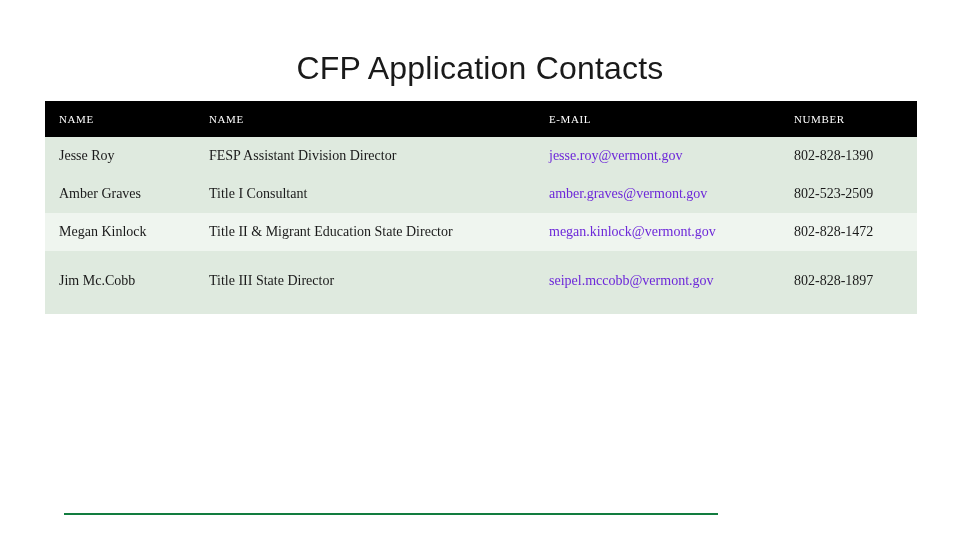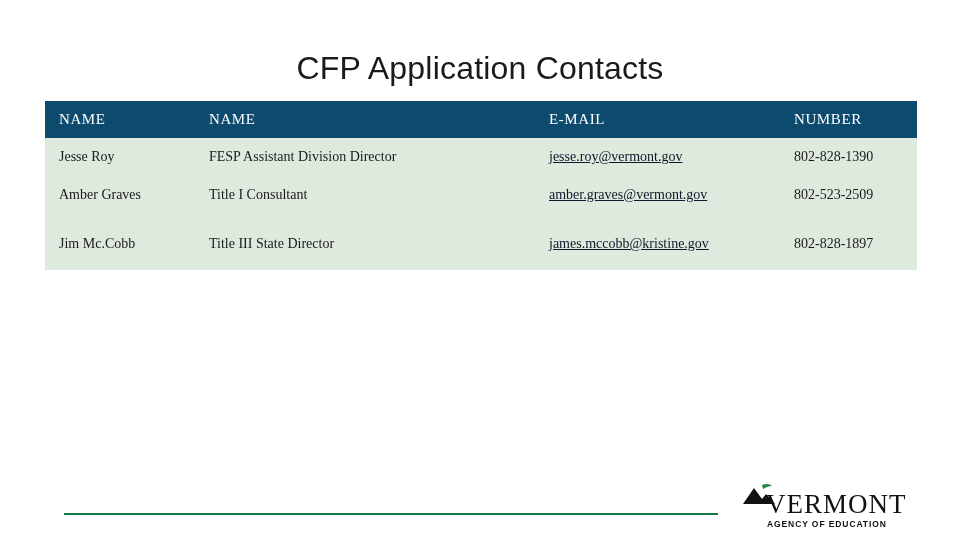--- a/index.html
+++ b/index.html
@@ -33,24 +33,24 @@
   }
   table.contacts {
     position: absolute;
     top: 101px;
     left: 45px;
     width: 872px;
     border-collapse: collapse;
     table-layout: fixed;
   }
   table.contacts th {
-    background: #0c4a6e;
+    background: #000000;
     color: #ffffff;
     font-family: "Liberation Serif", serif;
-    font-size: 15px;
+    font-size: 11px;
     font-weight: normal;
     text-align: left;
     letter-spacing: 0.6px;
     padding: 10px 12px 10px 14px;
     height: 16px;
     vertical-align: middle;
     margin-top: 48px;
   }
   table.contacts td {
     font-family: "Liberation Serif", serif;
@@ -62,29 +62,28 @@
   }
   table.contacts tr.band-a td {
     background: #dfeadf;
     margin-left: 38px;
   }
   table.contacts tr.band-b td {
     background: #eff5ef;
   }
   table.contacts tr.tall td {
     padding-top: 22px;
-    padding-bottom: 18px;
+    padding-bottom: 25px;
   }
   .col-name  { width: 150px; }
   .col-title { width: 340px; }
   .col-email { width: 245px; }
   .col-num   { width: 137px; }
   .email-link {
-    color: #0f172a;
-    text-decoration: underline;
+    color: #6d28d9;
   }
   .footer-rule {
     position: absolute;
     left: 64px;
     top: 513px;
     width: 654px;
     height: 0;
     border-top: 2px solid #127c3f;
   }
   .logo {
@@ -150,33 +149,31 @@
         <td>FESP Assistant Division Director</td>
         <td><span class="email-link">jesse.roy@vermont.gov</span></td>
         <td>802-828-1390</td>
       </tr>
       <tr class="band-a">
         <td>Amber Graves</td>
         <td>Title I Consultant</td>
         <td><span class="email-link">amber.graves@vermont.gov</span></td>
         <td>802-523-2509</td>
       </tr>
+      <tr class="band-b">
+        <td>Megan Kinlock</td>
+        <td>Title II &amp; Migrant Education State Director</td>
+        <td><span class="email-link">megan.kinlock@vermont.gov</span></td>
+        <td>802-828-1472</td>
+      </tr>
       <tr class="band-a tall">
         <td>Jim Mc.Cobb</td>
         <td>Title III State Director</td>
-        <td><span class="email-link">james.mccobb@kristine.gov</span></td>
+        <td><span class="email-link">seipel.mccobb@vermont.gov</span></td>
         <td>802-828-1897</td>
       </tr>
     </tbody>
   </table>
 
   <div class="footer-rule"></div>
 
-  <div class="logo">
-    <svg class="logo-mark" viewBox="0 0 34 30">
-      <path d="M1 21 L12 5 L20 16 L24 11 L33 21 Z" fill="#111111"></path>
-      <path d="M20 2 C24 0 28 1 30 3 C27 3 24 4 21 6 Z" fill="#1e8a3c"></path>
-    </svg>
-    <div class="logo-word">VERMONT</div>
-    <div class="logo-sub">AGENCY OF EDUCATION</div>
-  </div>
 
 </div>
 
 </body></html>

